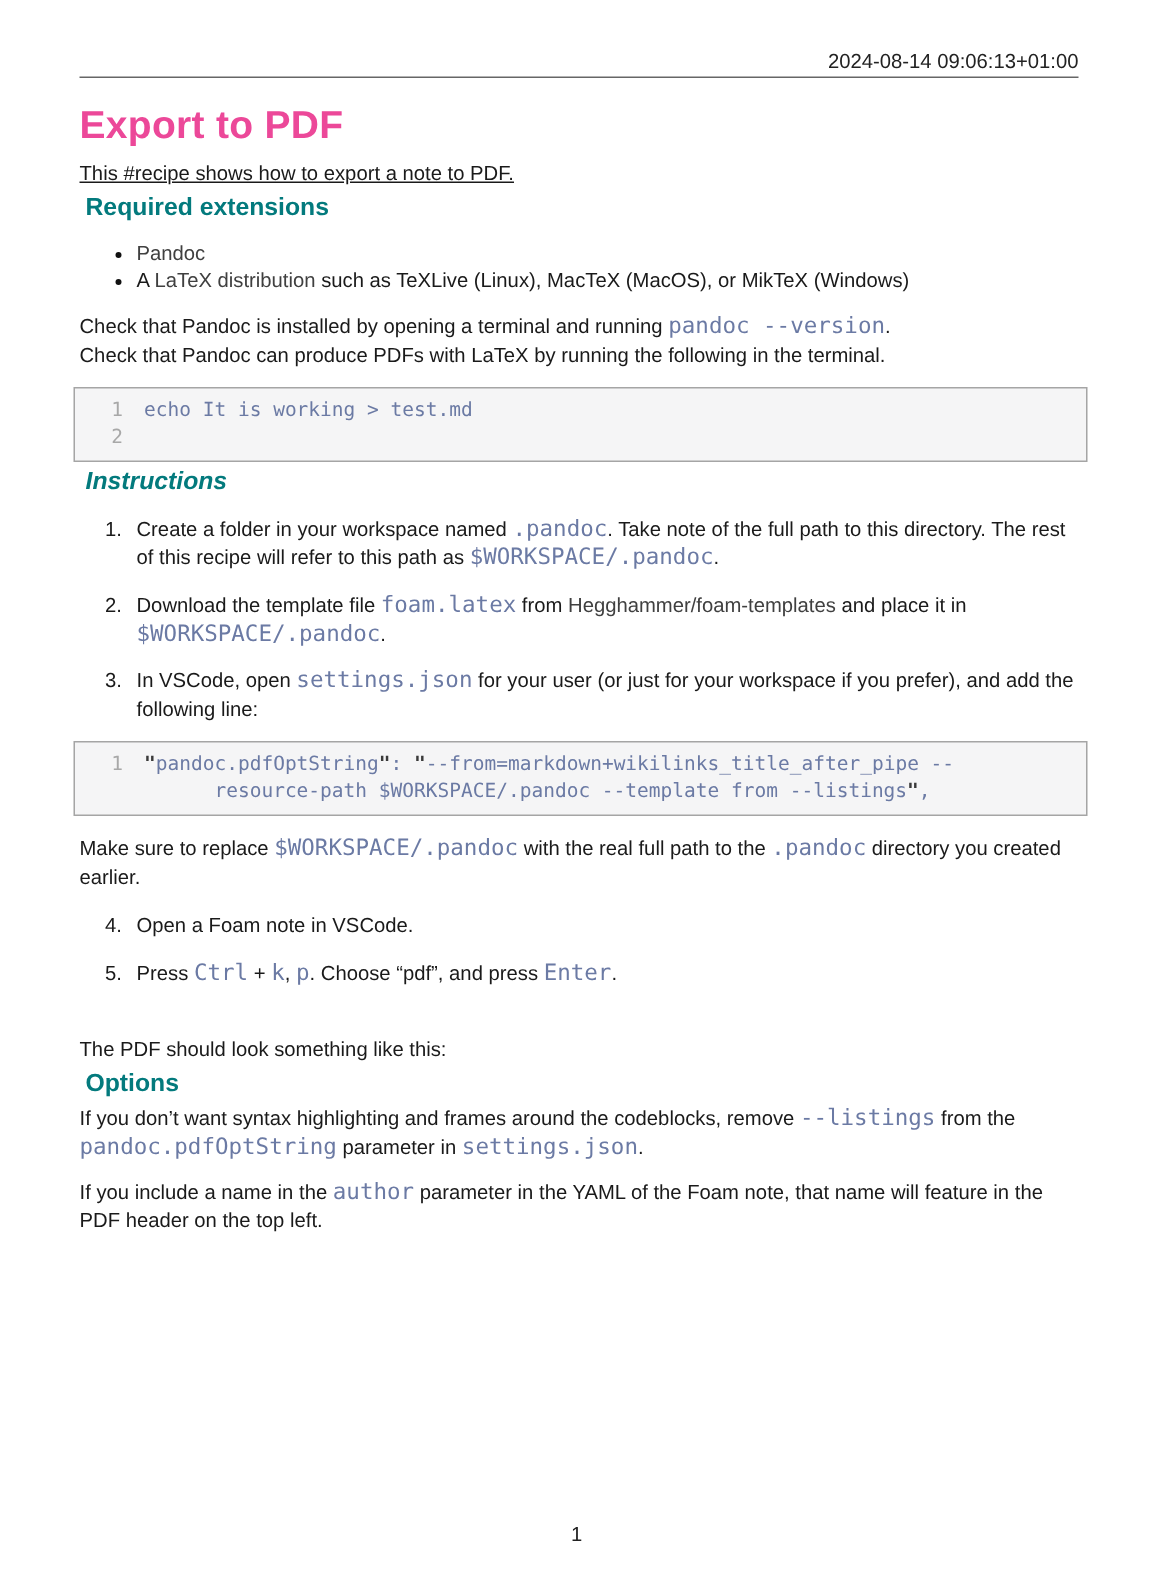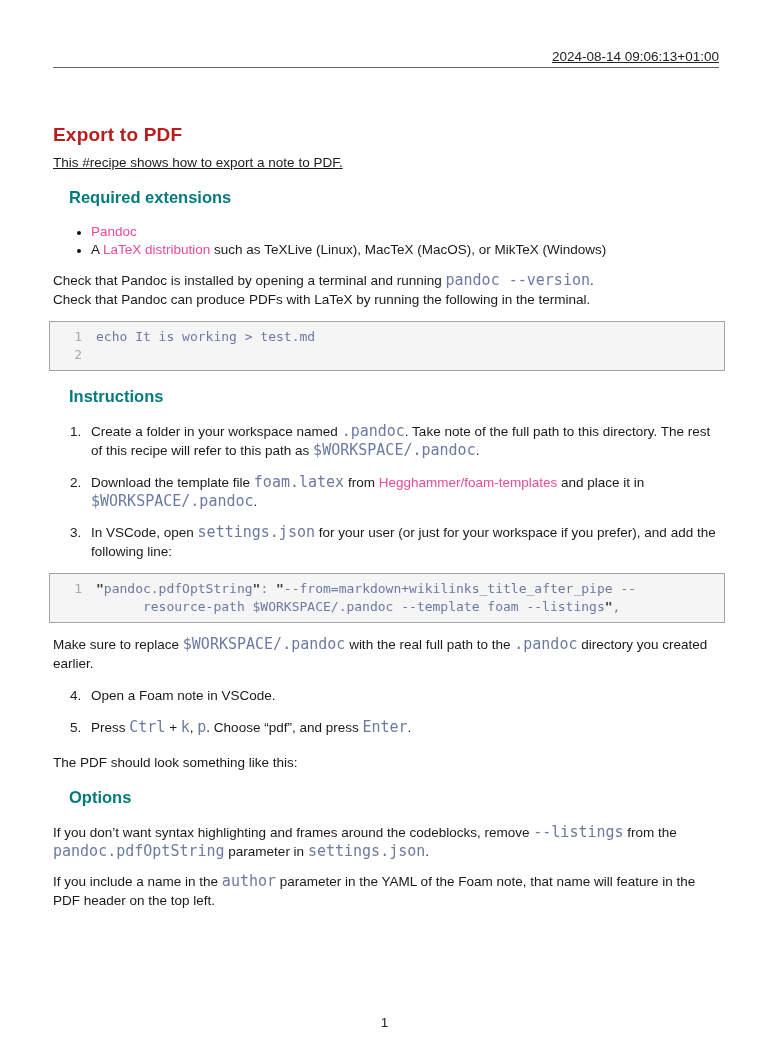--- a/index.html
+++ b/index.html
@@ -9,60 +9,59 @@
     background: #ffffff;
     font-family: "Liberation Sans", sans-serif;
     color: #1a1a1a;
     position: relative;
     overflow: hidden;
   }
   .content { padding: 0 50px 0 53px; }
 
   
   .doc-header {
-    padding: 49px 0 3px 0;
+    padding: 33px 0 3px 0;
     border-bottom: 1px solid #666;
     text-align: right;
     font-size: 13.5px;
     color: #222;
-    text-decoration: underline;
   }
 
   
   h1.doc-title {
-    margin: 56px 0 0 0;
-    font-size: 19px;
+    margin: 16px 0 0 0;
+    font-size: 26px;
     font-weight: bold;
-    color: #b91c1c;
+    color: #ec4899;
     letter-spacing: 0.2px;
   }
   h2.sec-heading {
-    margin: 16px;
+    margin: 4px;
     font-size: 16.5px;
     font-weight: bold;
     color: #037a7d;
   }
 
   
   .para { margin: 0; font-size: 13.5px; line-height: 19px; }
 
   
   .mt11 { margin-top: 11px; } .mt12 { margin-top: 12px; }
   .mt13 { margin-top: 13px; }
-  .mt16 { margin-top: 16px; } .mt19 { margin-top: 7px; text-decoration: underline; }
+  .mt16 { margin-top: 32px; } .mt19 { margin-top: 7px; text-decoration: underline; }
   .mt21 { margin-top: 21px; } .mt23 { margin-top: 23px; }
-  .mt26 { margin-top: 26px; } .mt31 { margin-top: 31px; }
+  .mt26 { margin-top: 26px; } .mt31 { margin-top: 31px; font-style: italic; }
 
   
   .run-code {
     font-family: "DejaVu Sans Mono", monospace;
     font-size: 15px;
     color: #6b7aa4;
   }
-  .run-link { color: #ec4899; }
+  .run-link { color: #404040; }
   .run-linkbold { color: #1c1ce0; font-weight: bold; }
   .run-dark { color: #3a3a3a; font-weight: bold; }
 
   
   ul.blist { margin: 12px 0 0 0; padding-left: 38px; list-style: disc; }
   ul.blist li { font-size: 13.5px; line-height: 17.5px; color: #1a1a1a; }
   ul.blist li::marker { color: #111; font-size: 12px; }
 
   
   .olist-item { display: flex; margin-left: 17px; }
@@ -139,21 +138,21 @@
     <div class="olist-body para"><span>In VSCode, open </span><span class="run-code">settings.json</span><span> for your user (or just for your workspace if you prefer), and add the following line:</span></div>
   </div>
 
   <div class="codeblock mt26">
     <div class="code-line">
       <span class="lineno">1</span>
       <span class="codetext"><span class="run-dark">"</span><span>pandoc.pdfOptString</span><span class="run-dark">"</span><span>: </span><span class="run-dark">"</span><span>--from=markdown+wikilinks_title_after_pipe --</span></span>
     </div>
     <div class="code-line">
       <span class="lineno"></span>
-      <span class="codetext"><span>      resource-path $WORKSPACE/.pandoc --template foam --listings</span><span class="run-dark">"</span><span>,</span></span>
+      <span class="codetext"><span>      resource-path $WORKSPACE/.pandoc --template from --listings</span><span class="run-dark">"</span><span>,</span></span>
     </div>
   </div>
 
   <p class="para mt12"><span>Make sure to replace </span><span class="run-code">$WORKSPACE/.pandoc</span><span> with the real full path to the </span><span class="run-code">.pandoc</span><span> directory you created earlier.</span></p>
 
   <div class="olist-item mt13">
     <span class="olist-num">4.</span>
     <div class="olist-body para"><span>Open a Foam note in VSCode.</span></div>
   </div>
   <div class="olist-item mt13">

